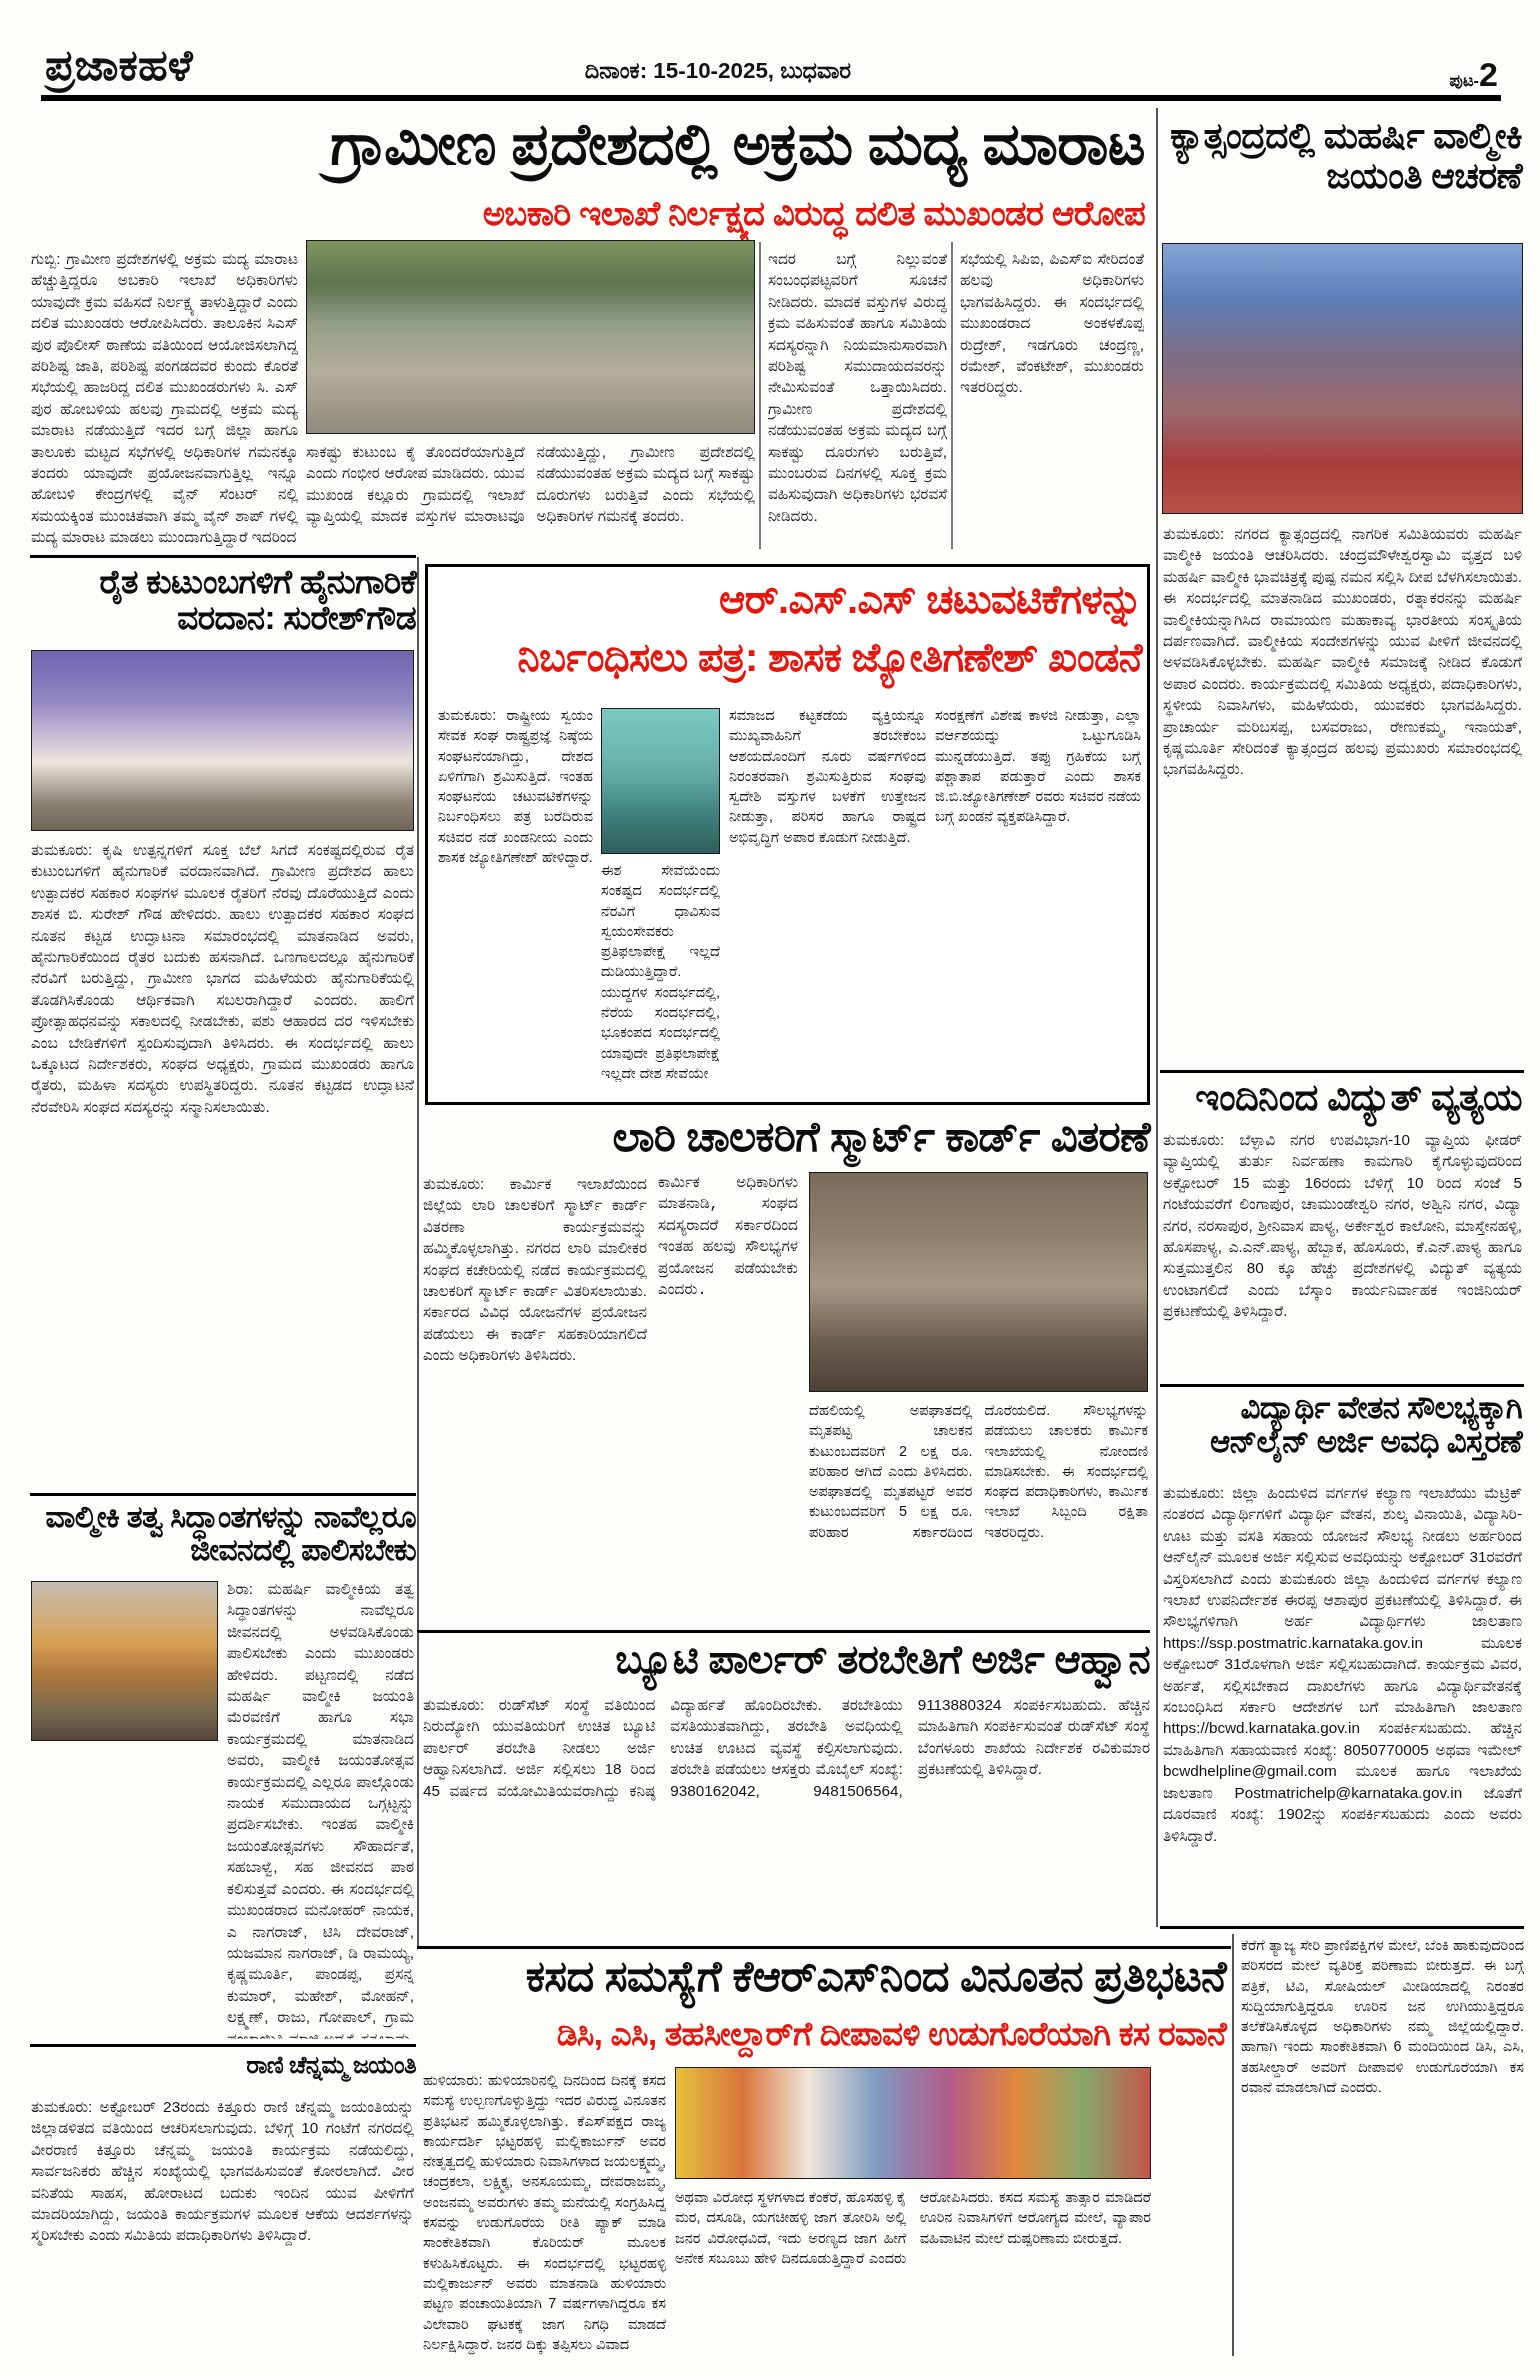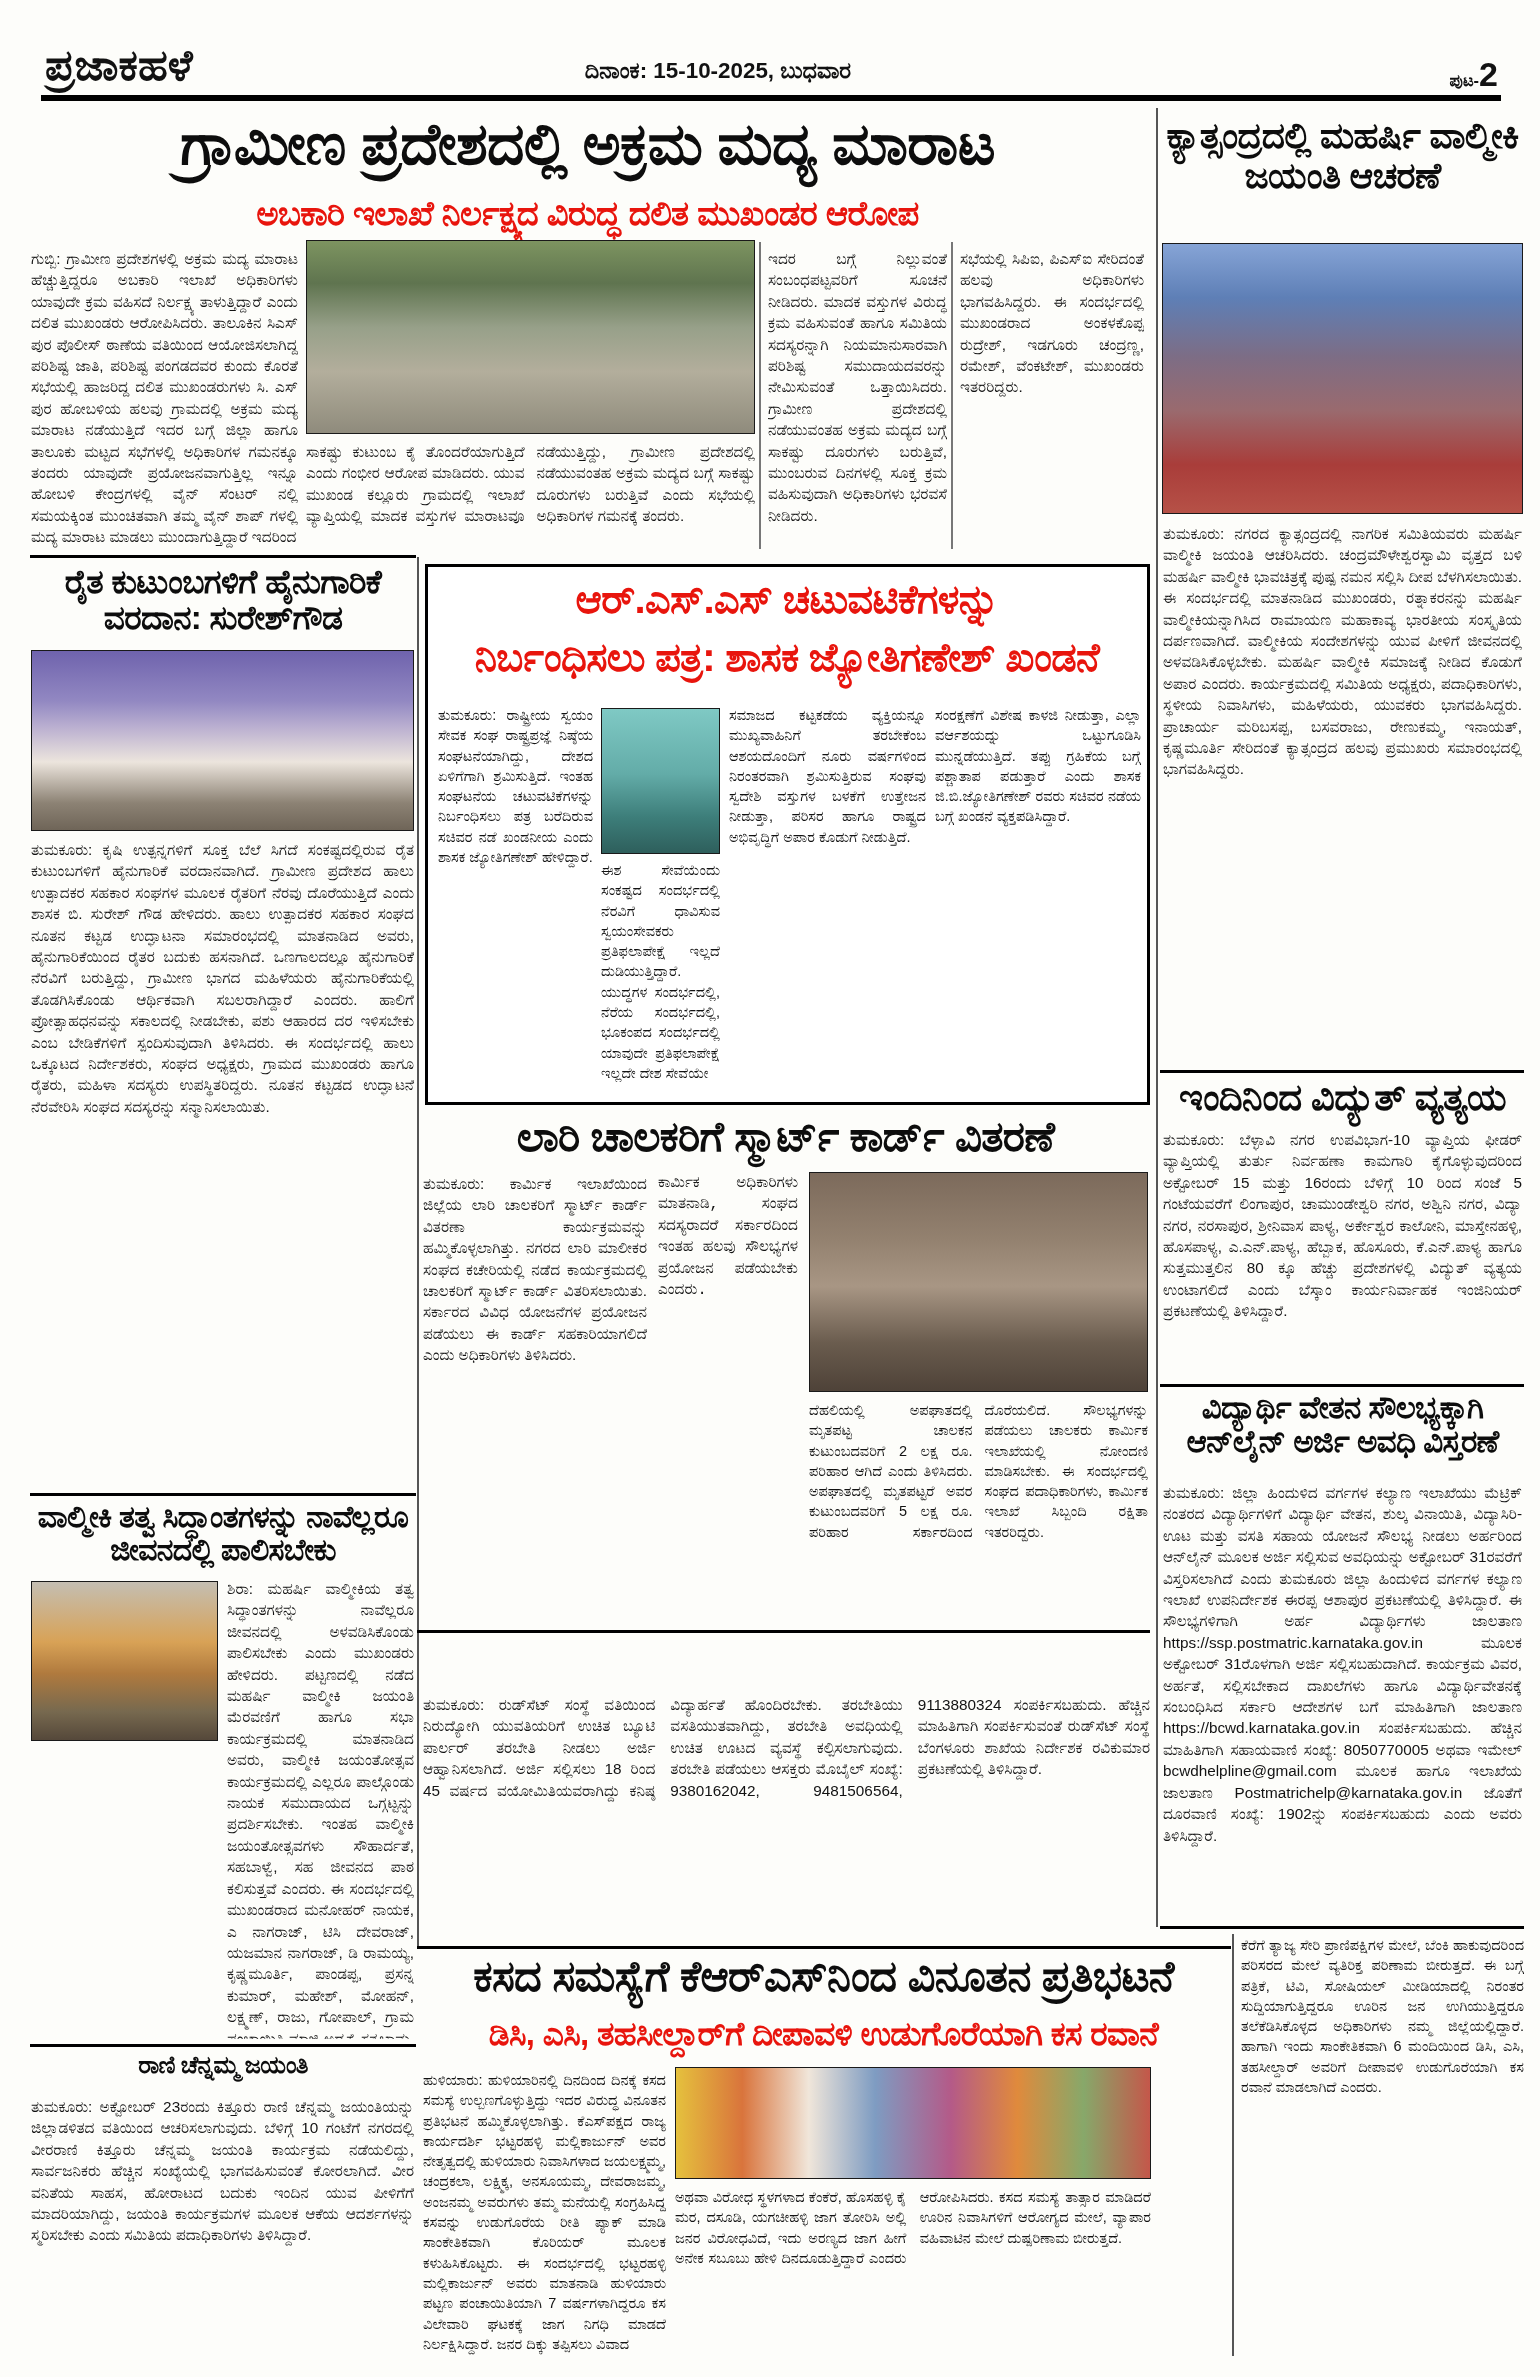--- a/index.html
+++ b/index.html
@@ -1,19 +1,19 @@
 <!DOCTYPE html>
 <html style="font-size:12px"><head>
 <meta charset="utf-8">
 <style>
   html,body{margin:0;padding:0;background:#d9d9d9;}
   .page{position:relative;width:1541px;height:2377px;margin:0 auto;background:#fdfdfa;
         font-family:"Liberation Sans","DejaVu Sans",sans-serif;color:#121212;overflow:hidden;}
   .abs{position:absolute;box-sizing:border-box;}
-  .headline{font-weight:bold;text-align:center;line-height:1.1;letter-spacing:-0.7px;color:#0d0d0d;}
+  .headline{font-weight:bold;text-align:right;line-height:1.1;letter-spacing:-0.7px;color:#0d0d0d;}
   .red{color:#e8150d;}
   .body-text{text-align:justify;font-size:15.3px;line-height:1.4;overflow:hidden;word-break:break-word;}
   .rule{background:#000;}
   .photo{border:1.5px solid #1a1a1a;}
   .masthead-title{font-weight:800;font-size:43px;letter-spacing:0px;}
   .dateline{font-weight:bold;font-size:22.4px;}
   .pageno-label{font-weight:bold;font-size:16.4px;}
   .pageno-num{font-weight:800;font-size:34px;}
   .box{border:3px solid #000;background:#fff;}
 </style>
@@ -66,20 +66,21 @@
   <div class="abs body-text" style="left:729px;top:705px;width:197px;height:386px;font-size:14.5px;">ಸಮಾಜದ ಕಟ್ಟಕಡೆಯ ವ್ಯಕ್ತಿಯನ್ನೂ ಮುಖ್ಯವಾಹಿನಿಗೆ ತರಬೇಕೆಂಬ ಆಶಯದೊಂದಿಗೆ ನೂರು ವರ್ಷಗಳಿಂದ ನಿರಂತರವಾಗಿ ಶ್ರಮಿಸುತ್ತಿರುವ ಸಂಘವು ಸ್ವದೇಶಿ ವಸ್ತುಗಳ ಬಳಕೆಗೆ ಉತ್ತೇಜನ ನೀಡುತ್ತಾ, ಪರಿಸರ ಹಾಗೂ ರಾಷ್ಟ್ರದ ಅಭಿವೃದ್ಧಿಗೆ ಅಪಾರ ಕೊಡುಗೆ ನೀಡುತ್ತಿದೆ.</div>
   <div class="abs body-text" style="left:935px;top:705px;width:206px;height:386px;font-size:14.5px;">ಸಂರಕ್ಷಣೆಗೆ ವಿಶೇಷ ಕಾಳಜಿ ನೀಡುತ್ತಾ, ಎಲ್ಲಾ ವರ್ಆಶಯದ್ನು ಒಟ್ಟುಗೂಡಿಸಿ ಮುನ್ನಡೆಯುತ್ತಿದೆ. ತಪ್ಪು ಗ್ರಹಿಕೆಯ ಬಗ್ಗೆ ಪಶ್ಚಾತಾಪ ಪಡುತ್ತಾರೆ ಎಂದು ಶಾಸಕ ಜಿ.ಬಿ.ಜ್ಯೋತಿಗಣೇಶ್ ರವರು ಸಚಿವರ ನಡೆಯ ಬಗ್ಗೆ ಖಂಡನೆ ವ್ಯಕ್ತಪಡಿಸಿದ್ದಾರೆ.</div>
 
   <div class="abs headline" style="left:421px;top:1114px;width:729px;font-size:42px;">ಲಾರಿ ಚಾಲಕರಿಗೆ ಸ್ಮಾರ್ಟ್ ಕಾರ್ಡ್ ವಿತರಣೆ</div>
   <div class="abs body-text" style="left:423px;top:1173px;width:224px;height:447px;">ತುಮಕೂರು: ಕಾರ್ಮಿಕ ಇಲಾಖೆಯಿಂದ ಜಿಲ್ಲೆಯ ಲಾರಿ ಚಾಲಕರಿಗೆ ಸ್ಮಾರ್ಟ್ ಕಾರ್ಡ್ ವಿತರಣಾ ಕಾರ್ಯಕ್ರಮವನ್ನು ಹಮ್ಮಿಕೊಳ್ಳಲಾಗಿತ್ತು. ನಗರದ ಲಾರಿ ಮಾಲೀಕರ ಸಂಘದ ಕಚೇರಿಯಲ್ಲಿ ನಡೆದ ಕಾರ್ಯಕ್ರಮದಲ್ಲಿ ಚಾಲಕರಿಗೆ ಸ್ಮಾರ್ಟ್ ಕಾರ್ಡ್ ವಿತರಿಸಲಾಯಿತು. ಸರ್ಕಾರದ ವಿವಿಧ ಯೋಜನೆಗಳ ಪ್ರಯೋಜನ ಪಡೆಯಲು ಈ ಕಾರ್ಡ್ ಸಹಕಾರಿಯಾಗಲಿದೆ ಎಂದು ಅಧಿಕಾರಿಗಳು ತಿಳಿಸಿದರು.</div>
   <div class="abs body-text" style="left:658px;top:1173px;width:140px;height:447px;font-family:Liberation Mono, monospace;">ಕಾರ್ಮಿಕ ಅಧಿಕಾರಿಗಳು ಮಾತನಾಡಿ, ಸಂಘದ ಸದಸ್ಯರಾದರೆ ಸರ್ಕಾರದಿಂದ ಇಂತಹ ಹಲವು ಸೌಲಭ್ಯಗಳ ಪ್ರಯೋಜನ ಪಡೆಯಬೇಕು ಎಂದರು.</div>
   <div class="abs photo" style="left:809px;top:1172px;width:339px;height:220px;background:linear-gradient(180deg,#7c6a5b 0%,#93816f 30%,#a89684 52%,#6a5c4e 78%,#4e4238 100%);"></div>
   <div class="abs body-text" style="left:809px;top:1400px;width:339px;height:221px;column-count:2;column-gap:12px;font-size:14.5px;">ದೆಹಲಿಯಲ್ಲಿ ಅಪಘಾತದಲ್ಲಿ ಮೃತಪಟ್ಟ ಚಾಲಕನ ಕುಟುಂಬದವರಿಗೆ 2 ಲಕ್ಷ ರೂ. ಪರಿಹಾರ ಆಗಿದೆ ಎಂದು ತಿಳಿಸಿದರು. ಅಪಘಾತದಲ್ಲಿ ಮೃತಪಟ್ಟರೆ ಅವರ ಕುಟುಂಬದವರಿಗೆ 5 ಲಕ್ಷ ರೂ. ಪರಿಹಾರ ಸರ್ಕಾರದಿಂದ ದೊರೆಯಲಿದೆ. ಸೌಲಭ್ಯಗಳನ್ನು ಪಡೆಯಲು ಚಾಲಕರು ಕಾರ್ಮಿಕ ಇಲಾಖೆಯಲ್ಲಿ ನೋಂದಣಿ ಮಾಡಿಸಬೇಕು. ಈ ಸಂದರ್ಭದಲ್ಲಿ ಸಂಘದ ಪದಾಧಿಕಾರಿಗಳು, ಕಾರ್ಮಿಕ ಇಲಾಖೆ ಸಿಬ್ಬಂದಿ ರಕ್ಷಿತಾ ಇತರರಿದ್ದರು.</div>
 
   <div class="abs rule" style="left:417px;top:1630px;width:733px;height:3px;"></div>
+  <div class="abs headline" style="left:421px;top:1637px;width:729px;font-size:40px;">ಬ್ಯೂಟಿ ಪಾರ್ಲರ್ ತರಬೇತಿಗೆ ಅರ್ಜಿ ಆಹ್ವಾನ</div>
   <div class="abs body-text" style="left:423px;top:1694px;width:727px;height:246px;column-count:3;column-gap:15px;">ತುಮಕೂರು: ರುಡ್‌ಸೆಟ್ ಸಂಸ್ಥೆ ವತಿಯಿಂದ ನಿರುದ್ಯೋಗಿ ಯುವತಿಯರಿಗೆ ಉಚಿತ ಬ್ಯೂಟಿ ಪಾರ್ಲರ್ ತರಬೇತಿ ನೀಡಲು ಅರ್ಜಿ ಆಹ್ವಾನಿಸಲಾಗಿದೆ. ಅರ್ಜಿ ಸಲ್ಲಿಸಲು 18 ರಿಂದ 45 ವರ್ಷದ ವಯೋಮಿತಿಯವರಾಗಿದ್ದು ಕನಿಷ್ಠ ವಿದ್ಯಾರ್ಹತೆ ಹೊಂದಿರಬೇಕು. ತರಬೇತಿಯು ವಸತಿಯುತವಾಗಿದ್ದು, ತರಬೇತಿ ಅವಧಿಯಲ್ಲಿ ಉಚಿತ ಊಟದ ವ್ಯವಸ್ಥೆ ಕಲ್ಪಿಸಲಾಗುವುದು. ತರಬೇತಿ ಪಡೆಯಲು ಆಸಕ್ತರು ಮೊಬೈಲ್ ಸಂಖ್ಯೆ: 9380162042, 9481506564, 9113880324 ಸಂಪರ್ಕಿಸಬಹುದು. ಹೆಚ್ಚಿನ ಮಾಹಿತಿಗಾಗಿ ಸಂಪರ್ಕಿಸುವಂತೆ ರುಡ್‌ಸೆಟ್ ಸಂಸ್ಥೆ ಬೆಂಗಳೂರು ಶಾಖೆಯ ನಿರ್ದೇಶಕ ರವಿಕುಮಾರ ಪ್ರಕಟಣೆಯಲ್ಲಿ ತಿಳಿಸಿದ್ದಾರೆ.</div>
 
   <div class="abs rule" style="left:417px;top:1946px;width:814px;height:3px;"></div>
   <div class="abs headline" style="left:421px;top:1953px;width:805px;font-size:43px;">ಕಸದ ಸಮಸ್ಯೆಗೆ ಕೆಆರ್‌ಎಸ್‌ನಿಂದ ವಿನೂತನ ಪ್ರತಿಭಟನೆ</div>
   <div class="abs headline red" style="left:421px;top:2016px;width:805px;font-size:33px;">ಡಿಸಿ, ಎಸಿ, ತಹಸೀಲ್ದಾರ್‌ಗೆ ದೀಪಾವಳಿ ಉಡುಗೊರೆಯಾಗಿ ಕಸ ರವಾನೆ</div>
   <div class="abs body-text" style="left:423px;top:2070px;width:243px;height:286px;font-size:14.5px;">ಹುಳಿಯಾರು: ಹುಳಿಯಾರಿನಲ್ಲಿ ದಿನದಿಂದ ದಿನಕ್ಕೆ ಕಸದ ಸಮಸ್ಯೆ ಉಲ್ಬಣಗೊಳ್ಳುತ್ತಿದ್ದು ಇದರ ವಿರುದ್ಧ ವಿನೂತನ ಪ್ರತಿಭಟನೆ ಹಮ್ಮಿಕೊಳ್ಳಲಾಗಿತ್ತು. ಕೆಎಸ್‌ಪಕ್ಷದ ರಾಜ್ಯ ಕಾರ್ಯದರ್ಶಿ ಭಟ್ಟರಹಳ್ಳಿ ಮಲ್ಲಿಕಾರ್ಜುನ್ ಅವರ ನೇತೃತ್ವದಲ್ಲಿ ಹುಳಿಯಾರು ನಿವಾಸಿಗಳಾದ ಜಯಲಕ್ಷ್ಮಮ್ಮ, ಚಂದ್ರಕಲಾ, ಲಕ್ಷ್ಮಿಕ್ಕ, ಅನಸೂಯಮ್ಮ, ದೇವರಾಜಮ್ಮ, ಅಂಜನಮ್ಮ ಅವರುಗಳು ತಮ್ಮ ಮನೆಯಲ್ಲಿ ಸಂಗ್ರಹಿಸಿದ್ದ ಕಸವನ್ನು ಉಡುಗೊರೆಯ ರೀತಿ ಪ್ಯಾಕ್ ಮಾಡಿ ಸಾಂಕೇತಿಕವಾಗಿ ಕೊರಿಯರ್ ಮೂಲಕ ಕಳುಹಿಸಿಕೊಟ್ಟರು. ಈ ಸಂದರ್ಭದಲ್ಲಿ ಭಟ್ಟರಹಳ್ಳಿ ಮಲ್ಲಿಕಾರ್ಜುನ್ ಅವರು ಮಾತನಾಡಿ ಹುಳಿಯಾರು ಪಟ್ಟಣ ಪಂಚಾಯಿತಿಯಾಗಿ 7 ವರ್ಷಗಳಾಗಿದ್ದರೂ ಕಸ ವಿಲೇವಾರಿ ಘಟಕಕ್ಕೆ ಜಾಗ ನಿಗಧಿ ಮಾಡದೆ ನಿರ್ಲಕ್ಷಿಸಿದ್ದಾರೆ. ಜನರ ದಿಕ್ಕು ತಪ್ಪಿಸಲು ವಿವಾದ</div>
   <div class="abs photo" style="left:675px;top:2067px;width:476px;height:112px;background:linear-gradient(90deg,#e5c13d 0%,#d9743c 14%,#f0e6da 28%,#7e9cc2 42%,#b45a88 58%,#e08a3c 72%,#87a86a 86%,#c4574a 100%);"></div>
   <div class="abs body-text" style="left:675px;top:2187px;width:476px;height:168px;column-count:2;column-gap:13.4px;font-size:14.5px;">ಅಥವಾ ವಿರೋಧ ಸ್ಥಳಗಳಾದ ಕೆಂಕೆರೆ, ಹೊಸಹಳ್ಳಿ ಕೈ ಮರ, ದಸೂಡಿ, ಯಗಚೀಹಳ್ಳಿ ಜಾಗ ತೋರಿಸಿ ಅಲ್ಲಿ ಜನರ ವಿರೋಧವಿದೆ, ಇದು ಅರಣ್ಯದ ಜಾಗ ಹೀಗೆ ಅನೇಕ ಸಬೂಬು ಹೇಳಿ ದಿನದೂಡುತ್ತಿದ್ದಾರೆ ಎಂದರು ಆರೋಪಿಸಿದರು. ಕಸದ ಸಮಸ್ಯೆ ತಾತ್ಸಾರ ಮಾಡಿದರೆ ಊರಿನ ನಿವಾಸಿಗಳಿಗೆ ಆರೋಗ್ಯದ ಮೇಲೆ, ವ್ಯಾಪಾರ ವಹಿವಾಟಿನ ಮೇಲೆ ದುಷ್ಪರಿಣಾಮ ಬೀರುತ್ತದೆ.</div>
   <div class="abs rule" style="left:1232px;top:1934px;width:1.5px;height:422px;background:#555;"></div>
   <div class="abs body-text" style="left:1241px;top:1935px;width:283px;height:417px;font-size:14.5px;">ಕೆರೆಗೆ ತ್ಯಾಜ್ಯ ಸೇರಿ ಪ್ರಾಣಿಪಕ್ಷಿಗಳ ಮೇಲೆ, ಬೆಂಕಿ ಹಾಕುವುದರಿಂದ ಪರಿಸರದ ಮೇಲೆ ವ್ಯತಿರಿಕ್ತ ಪರಿಣಾಮ ಬೀರುತ್ತದೆ. ಈ ಬಗ್ಗೆ ಪತ್ರಿಕೆ, ಟಿವಿ, ಸೋಷಿಯಲ್ ಮೀಡಿಯಾದಲ್ಲಿ ನಿರಂತರ ಸುದ್ದಿಯಾಗುತ್ತಿದ್ದರೂ ಊರಿನ ಜನ ಉಗಿಯುತ್ತಿದ್ದರೂ ತಲೆಕೆಡಿಸಿಕೊಳ್ಳದ ಅಧಿಕಾರಿಗಳು ನಮ್ಮ ಜಿಲ್ಲೆಯಲ್ಲಿದ್ದಾರೆ. ಹಾಗಾಗಿ ಇಂದು ಸಾಂಕೇತಿಕವಾಗಿ 6 ಮಂದಿಯಿಂದ ಡಿಸಿ, ಎಸಿ, ತಹಸೀಲ್ದಾರ್ ಅವರಿಗೆ ದೀಪಾವಳಿ ಉಡುಗೊರೆಯಾಗಿ ಕಸ ರವಾನೆ ಮಾಡಲಾಗಿದೆ ಎಂದರು.</div>

